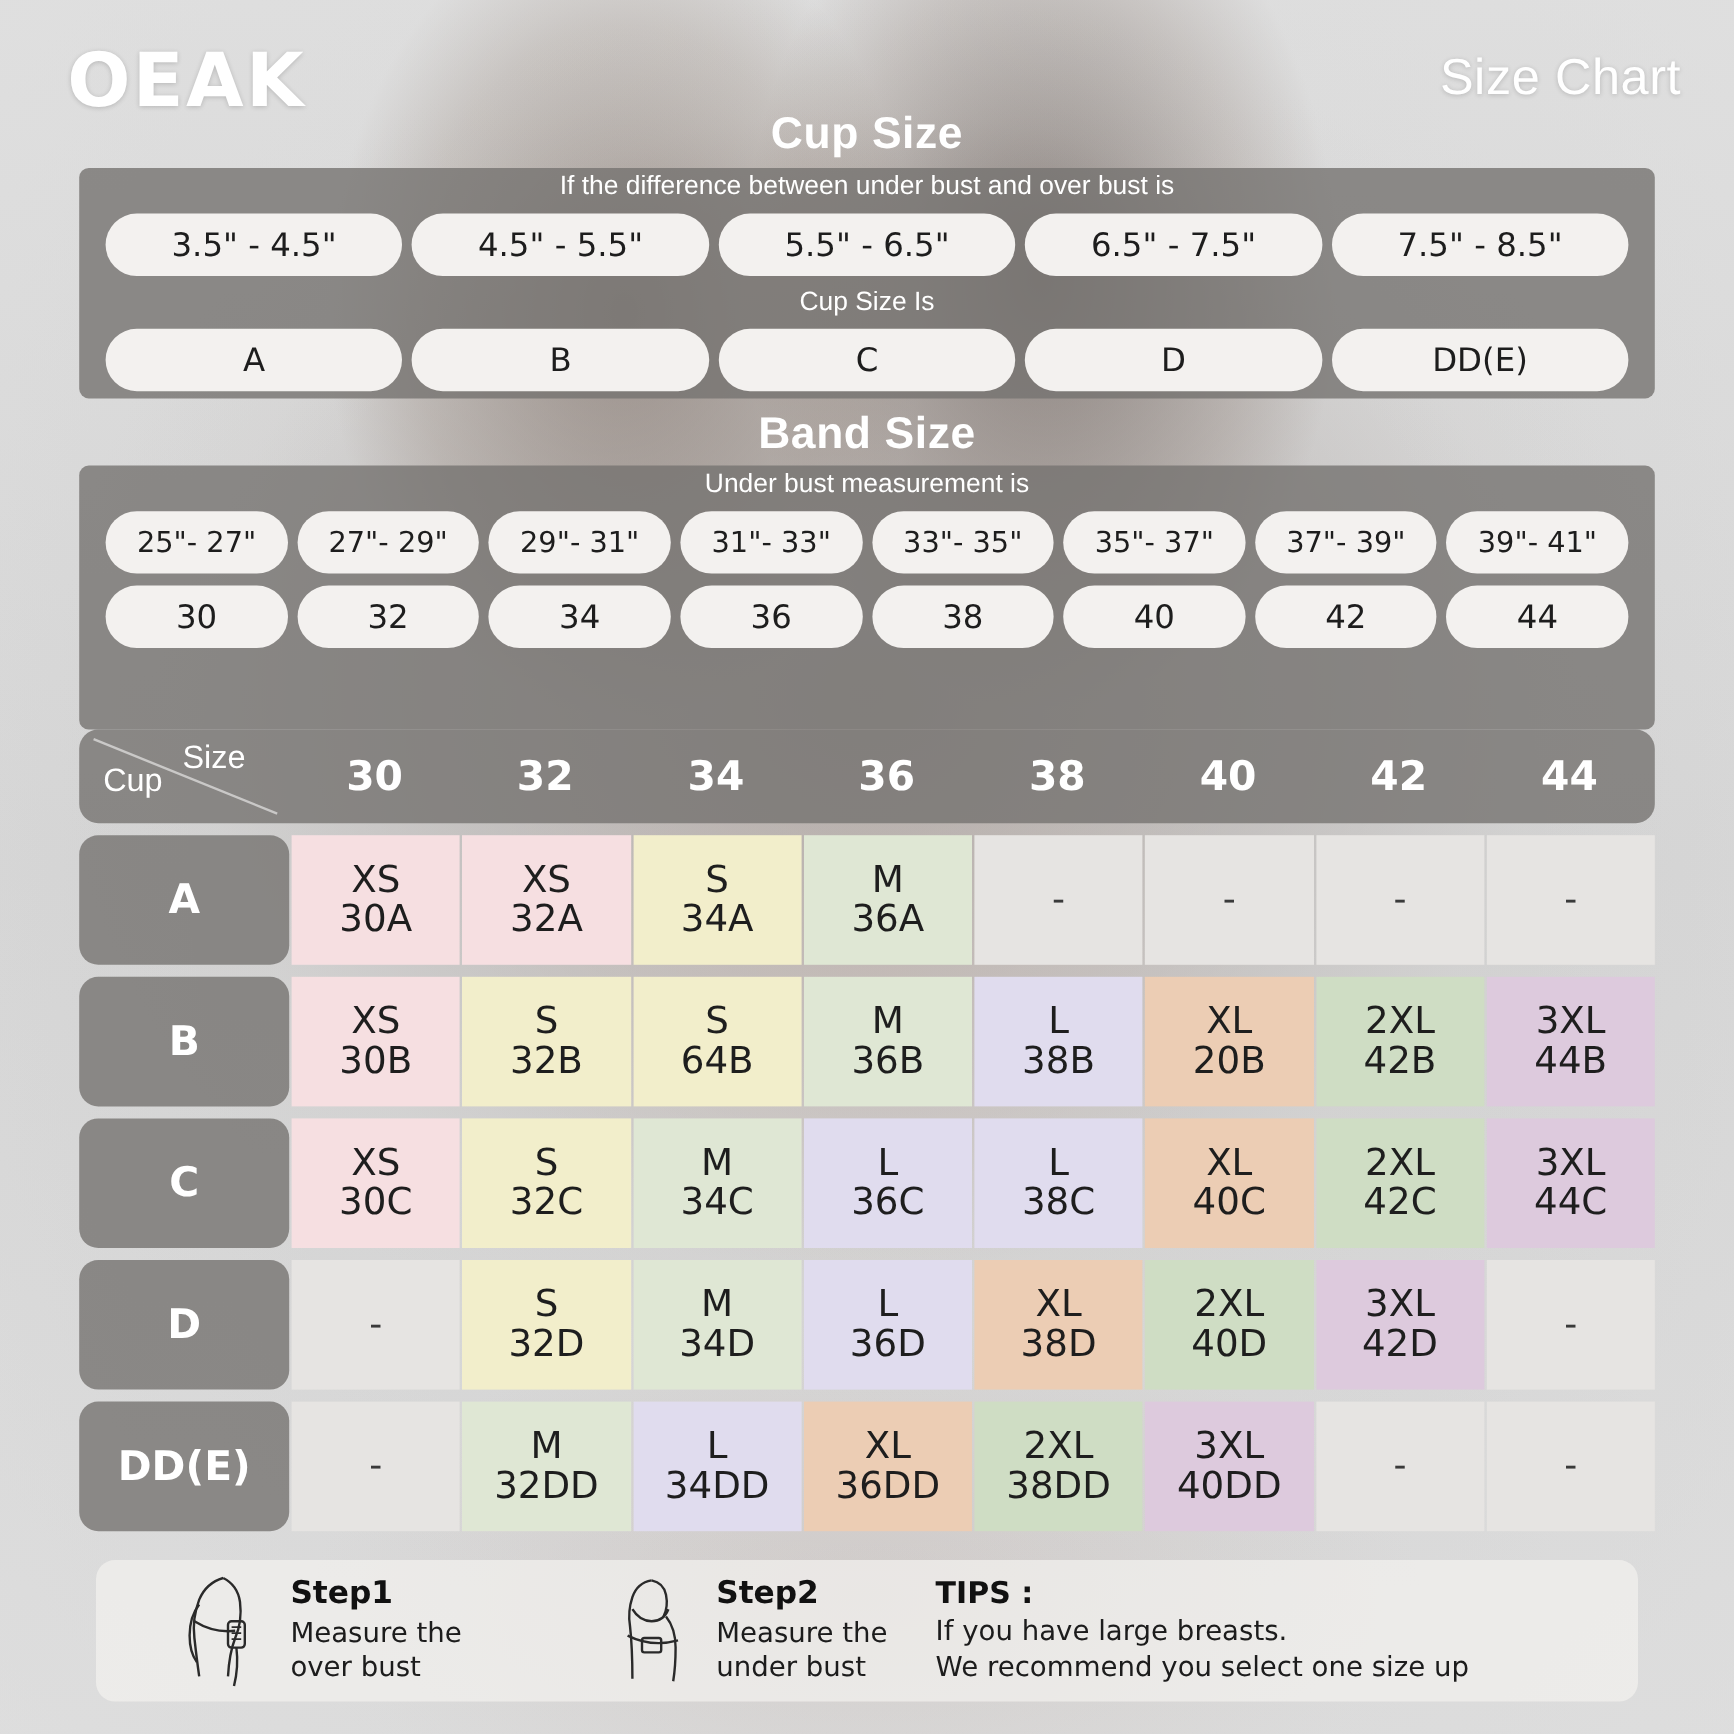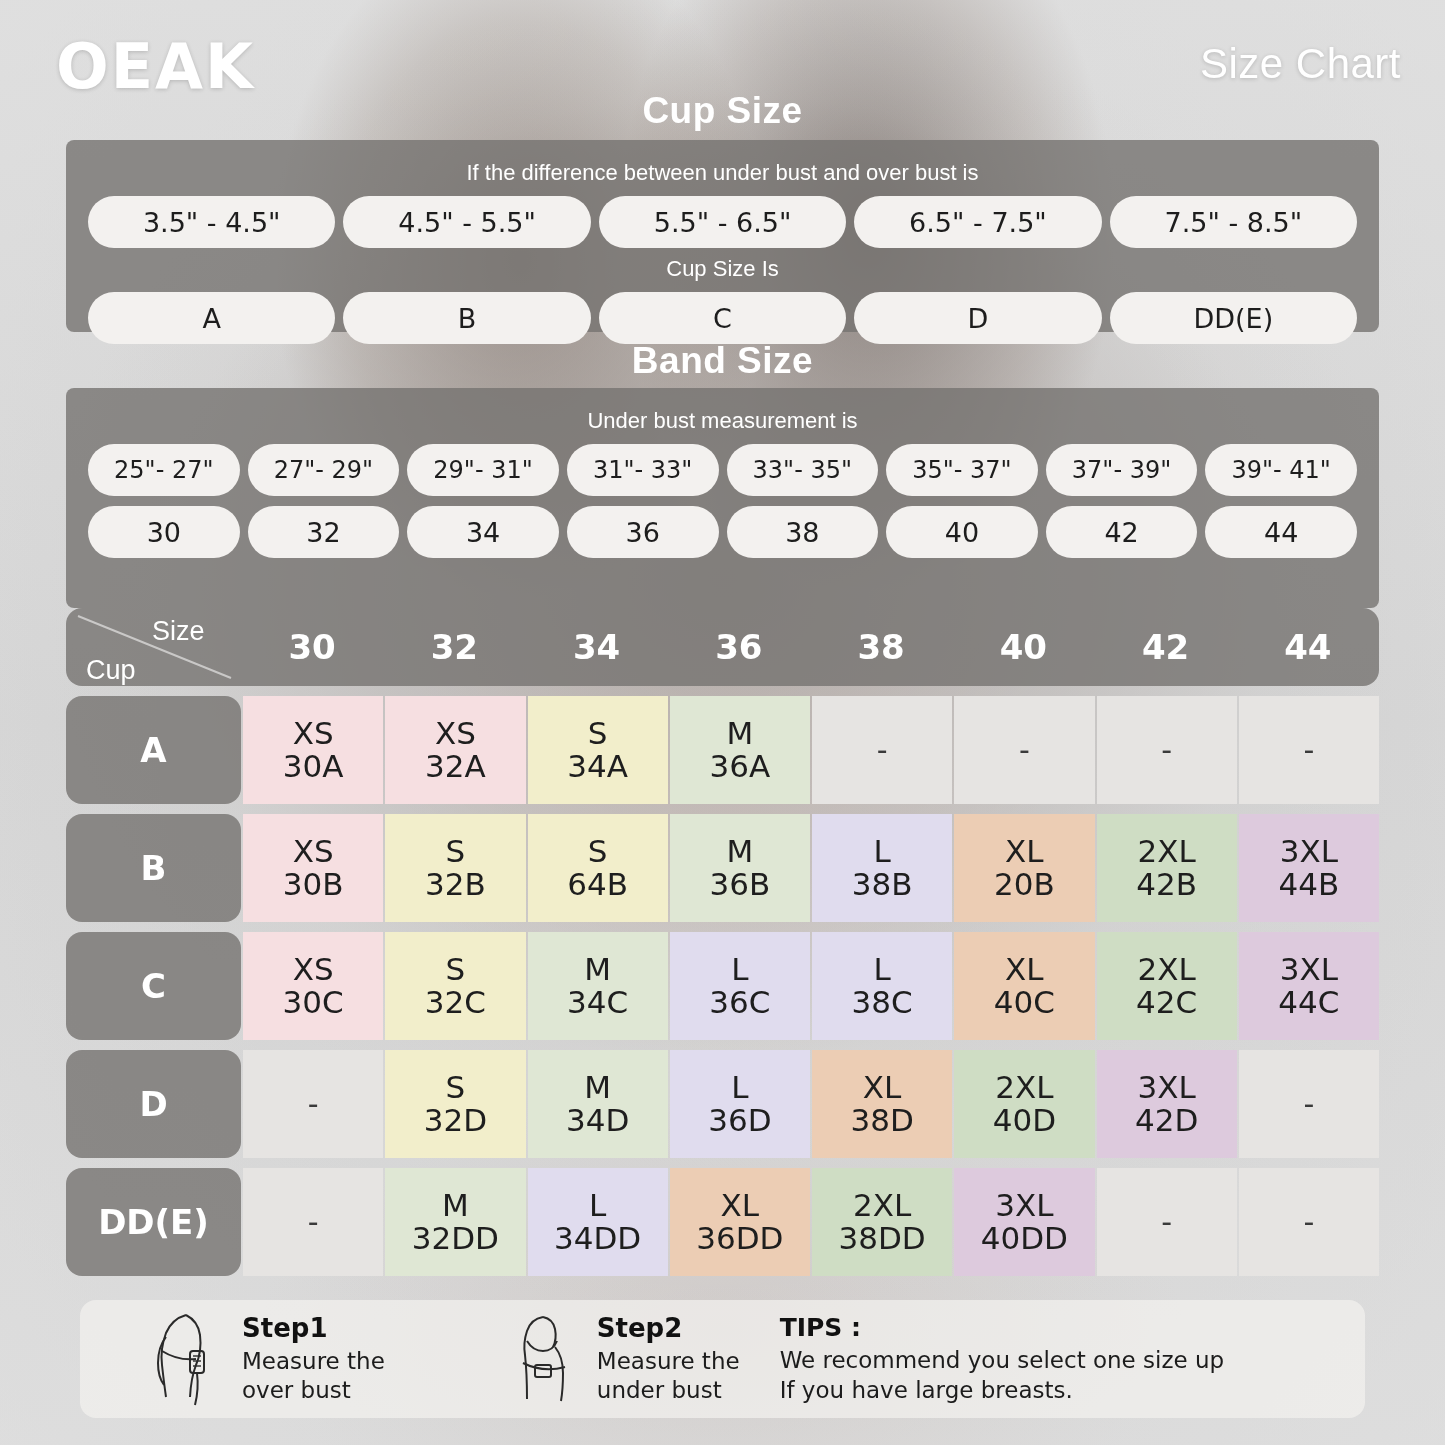--- a/index.html
+++ b/index.html
@@ -45,21 +45,21 @@
   .panel {
     position:absolute;
     background: rgba(118,115,113,0.80);
     border-radius: 8px;
   }
   .panel-title {
     text-align:center; color:#fff; font-size:37px; font-weight:bold;
     letter-spacing:0.5px;
   }
   .panel-sub {
-    text-align:center; color:#fff; font-size:22px; margin-top:20px;
+    text-align:center; color:#fff; font-size:22px; margin-top:2px;
   }
   .row {
     display:flex; gap:8px; padding:0 22px; margin-top:10px;
   }
   .cell {
     flex:1;
     background:#f3f1ef;
     border-radius:26px;
     height:52px;
     display:flex; align-items:center; justify-content:center;
@@ -84,21 +84,21 @@
     border-radius:16px;
     height:78px;
   }
   .corner {
     width:175px; height:78px; position:relative; flex:0 0 175px;
   }
   .corner .c-size {
     position:absolute; left:86px; top:8px; color:#fff; font-size:27px;
   }
   .corner .c-cup {
-    position:absolute; left:20px; top:47px; color:#fff; font-size:27px;
+    position:absolute; left:20px; top:27px; color:#fff; font-size:27px;
   }
   .corner .c-slash {
     position:absolute; left:0; top:0; width:100%; height:100%;
   }
   .hcell {
     flex:1; text-align:center; color:#fff; font-size:34px; font-weight:bold;
     font-family:"DejaVu Sans", sans-serif;
   }
   .matrix-row { display:flex; align-items:stretch; margin-top:10px; height:108px; }
   .rowlabel {
@@ -415,19 +415,19 @@
         <div class="step-desc">
           <div>Measure the</div>
           <div>under bust</div>
         </div>
       </div>
     </div>
 
     <div class="tips">
       <div class="tips-title">TIPS :</div>
       <div class="tips-desc">
+        <div>If you have large breasts.</div>
         <div>We recommend you select one size up</div>
-        <div>If you have large breasts.</div>
       </div>
     </div>
   </div>
 
 </div>
 
 </body></html>

